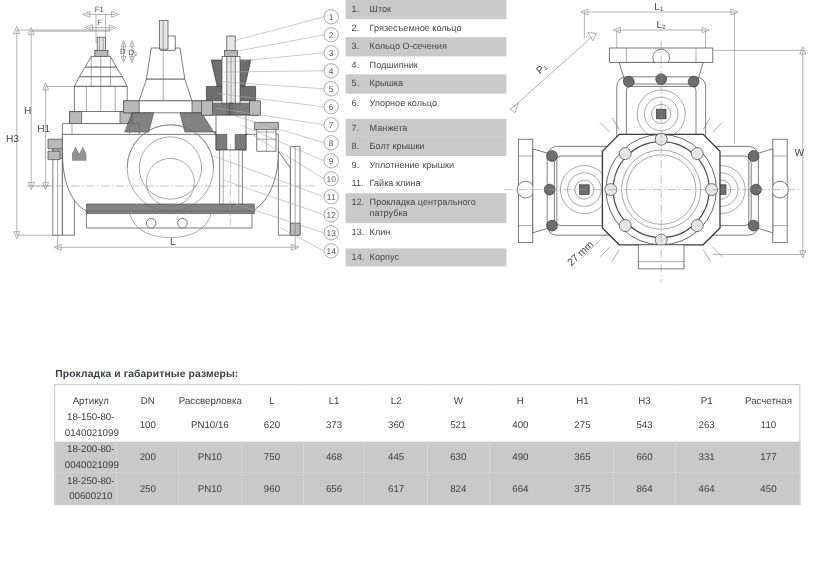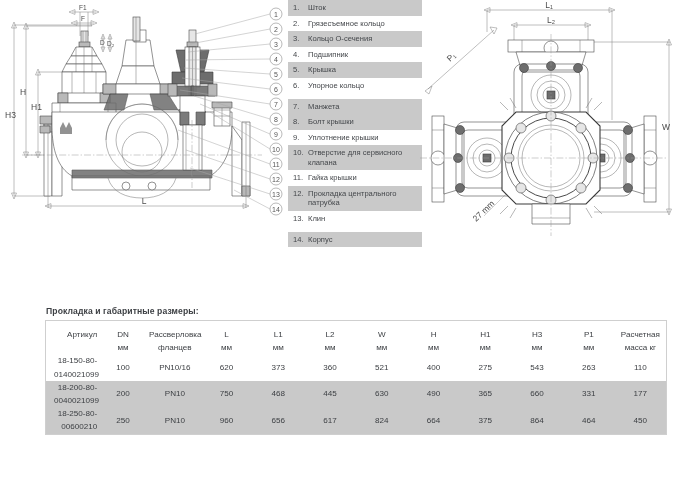--- a/index.html
+++ b/index.html
@@ -48,21 +48,21 @@
   #table-block{left:45px;top:306px;width:622px;}
   #table-title{
     font-size:8.6px;font-weight:bold;color:#3c3f43;
     margin:0 0 4px 1px;letter-spacing:.1px;
   }
   table{border-collapse:collapse;width:622px;table-layout:fixed;
         border:1px solid #cfcfcf;background:#ffffff;}
   th,td{padding:0;font-weight:normal;font-size:8.1px;color:#3c3f43;
         height:13.2px;line-height:13.2px;vertical-align:middle;}
   thead th{color:#3c3f43;}
-  .c-art{width:196px;text-align:right;padding-left:8px;}
+  .c-art{width:196px;text-align:center;padding-left:8px;}
   .c-n{text-align:center;}
   .c-dn{width:36px;margin-top:44px;}
   .c-pn{width:78px;}
   .c-l{width:38px;}
   .c-l1{width:36px;}
   .c-l2{width:36px;}
   .c-w{width:36px;}
   .c-h{width:36px;}
   .c-h1{width:36px;}
   .c-h3{width:36px;}
@@ -360,27 +360,23 @@
     <span class="leg-txt">Манжета</span>
   </div>
   <div class="leg-row shade">
     <span class="leg-num">8.</span>
     <span class="leg-txt">Болт крышки</span>
   </div>
   <div class="leg-row">
     <span class="leg-num">9.</span>
     <span class="leg-txt">Уплотнение крышки</span>
   </div>
-  <div class="leg-row shade">
-    <span class="leg-num">10.</span>
-    <span class="leg-txt">Отверстие для сервисного клапана</span>
-  </div>
   <div class="leg-row">
     <span class="leg-num">11.</span>
-    <span class="leg-txt">Гайка крышки</span>
+    <span class="leg-txt">Гайка клина</span>
   </div>
   <div class="leg-row shade">
     <span class="leg-num">12.</span>
     <span class="leg-txt">Прокладка центрального патрубка</span>
   </div>
   <div class="leg-row">
     <span class="leg-num">13.</span>
     <span class="leg-txt">Клин</span>
   </div>
   <div class="leg-gap"></div>
@@ -532,34 +528,20 @@
         <th class="c-n c-pn">Рассверловка</th>
         <th class="c-n c-l">L</th>
         <th class="c-n c-l1">L1</th>
         <th class="c-n c-l2">L2</th>
         <th class="c-n c-w">W</th>
         <th class="c-n c-h">H</th>
         <th class="c-n c-h1">H1</th>
         <th class="c-n c-h3">H3</th>
         <th class="c-n c-p1">P1</th>
         <th class="c-n c-mass">Расчетная</th>
-      </tr>
-      <tr>
-        <th class="c-art"></th>
-        <th class="c-n">мм</th>
-        <th class="c-n">фланцев</th>
-        <th class="c-n">мм</th>
-        <th class="c-n">мм</th>
-        <th class="c-n">мм</th>
-        <th class="c-n">мм</th>
-        <th class="c-n">мм</th>
-        <th class="c-n">мм</th>
-        <th class="c-n">мм</th>
-        <th class="c-n">мм</th>
-        <th class="c-n">масса кг</th>
       </tr>
     </thead>
     <tbody>
       <tr>
         <td class="c-art">18-150-80-0140021099</td>
         <td class="c-n">100</td>
         <td class="c-n">PN10/16</td>
         <td class="c-n">620</td>
         <td class="c-n">373</td>
         <td class="c-n">360</td>

